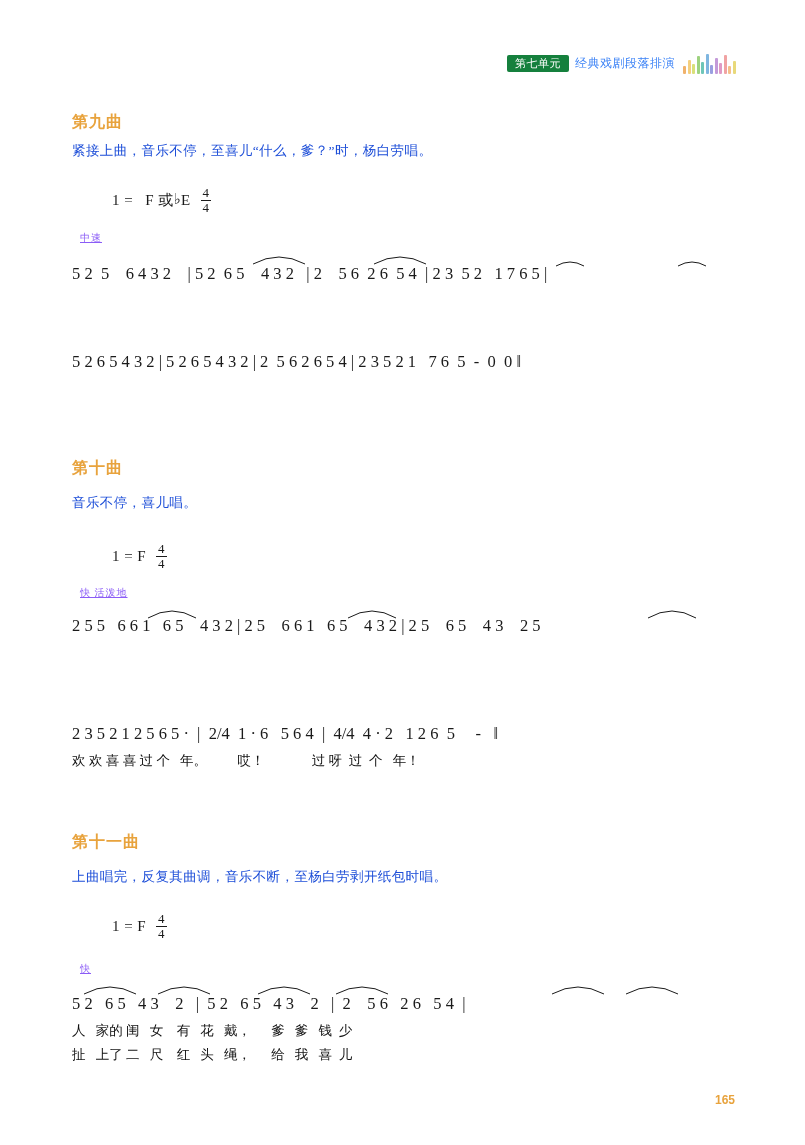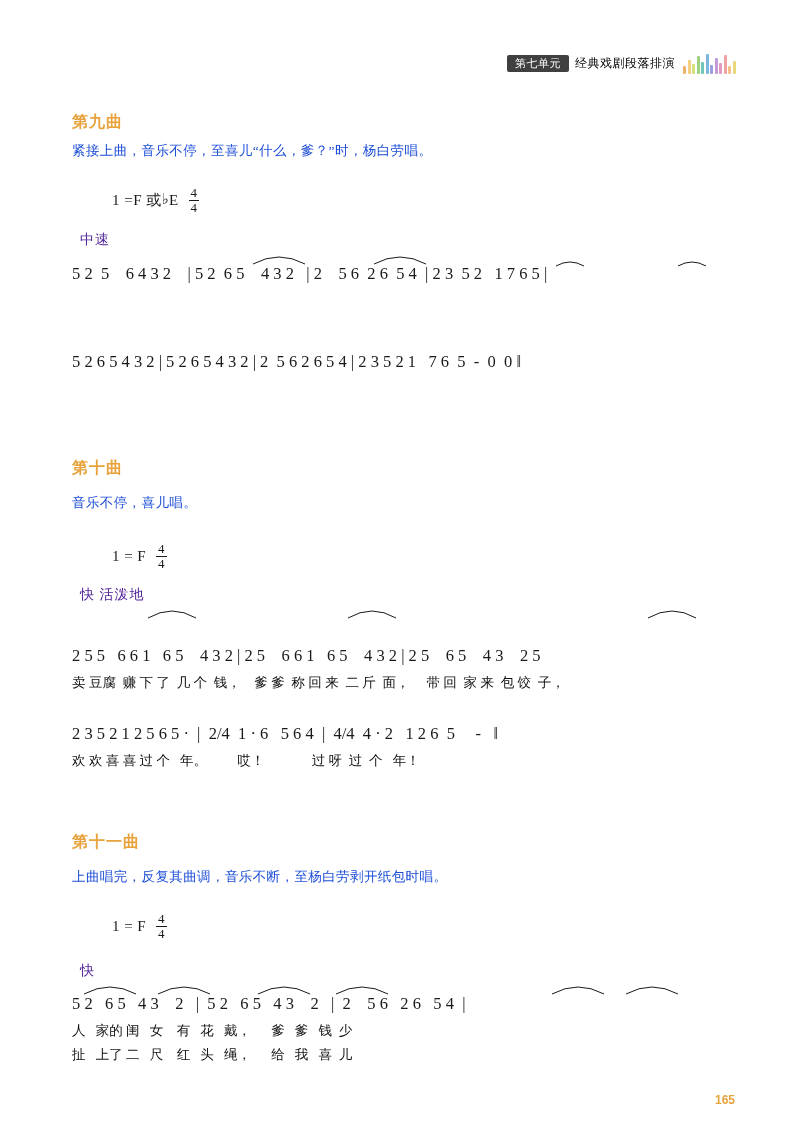--- a/index.html
+++ b/index.html
@@ -25,32 +25,32 @@
   
   .header {
     position: absolute;
     top: 52px;
     right: 68px;
     display: flex;
     align-items: center;
     height: 22px;
   }
   .header-unit {
-    background: #404040;
+    background: #15803d;
     color: #ffffff;
     font-size: 11px;
     padding: 3px 8px 3px 8px;
     border-radius: 2px;
     letter-spacing: 0.5px;
     line-height: 1;
     font-family: "Liberation Sans", sans-serif;
   }
   .header-title {
     font-size: 12px;
-    color: #000000;
+    color: #3b82f6;
     margin-left: 6px;
     letter-spacing: 0.5px;
     font-family: "Liberation Sans", sans-serif;
   }
   .header-bars {
     margin-left: 8px;
     display: flex;
     align-items: flex-end;
     height: 22px;
   }
@@ -95,23 +95,24 @@
     align-items: center;
     margin-left: 10px;
     font-size: 13px;
     line-height: 1.05;
   }
   .frac .num { border-bottom: 1px solid #1a1a1a; padding: 0 2px; }
   .frac .den { padding: 0 2px; }
 
   .tempo {
     position: absolute;
-    font-size: 14px;
-    color: #4c1d95;
+    font-size: 10px;
+    color: #8b5cf6;
     letter-spacing: 1px;
+    text-decoration: underline;
   }
 
   
   .staff {
     position: absolute;
     left: 72px;
     width: 662px;
     height: 62px;
   }
   .notes {
@@ -178,21 +179,21 @@
       <span style="height:8px;background:#f5c08a"></span>
       <span style="height:13px;background:#e8d97a"></span>
     </span>
   </div>
 
   <div class="section-title" style="top:112px;">第九曲</div>
   <div class="section-note" style="top:142px;">紧接上曲，音乐不停，至喜儿“什么，爹？”时，杨白劳唱。</div>
 
   <div class="keysig" style="top:186px; left:112px;">
     <span class="ks-text">1 =</span>
-    <span class="ks-text" style="margin-left:0;">F 或</span>
+    <span class="ks-text" style="margin-left:12px;">F 或</span>
     <span class="flat">♭</span>
     <span class="ks-text">E</span>
     <span class="frac">
       <span class="num">4</span>
       <span class="den">4</span>
     </span>
   </div>
 
   <div class="tempo" style="top:231px; left:80px;">中速</div>
 
@@ -211,23 +212,22 @@
     <span class="ks-text">1 =</span>
     <span class="ks-text" style="margin-left:4px;">F</span>
     <span class="frac">
       <span class="num">4</span>
       <span class="den">4</span>
     </span>
   </div>
 
   <div class="tempo" style="top:586px; left:80px;">快   活泼地</div>
 
-  <div class="staff" style="top:634px;">
+  <div class="staff" style="top:604px;">
     <div class="notes">2 5 5   6 6 1   6 5    4 3 2 | 2 5    6 6 1   6 5    4 3 2 | 2 5    6 5    4 3    2 5</div>
-    <div class="lyrics">卖 豆腐  赚 下 了  几 个  钱，    爹 爹  称 回 来  二 斤  面，     带 回  家 来  包 饺  子，</div>
   </div>
 
   <div class="staff" style="top:712px;">
     <div class="notes">2 3 5 2 1 2 5 6 5 ·  |  2/4  1 · 6   5 6 4  |  4/4  4 · 2   1 2 6  5     -   ‖</div>
     <div class="lyrics">欢 欢 喜 喜 过 个   年。         哎！              过 呀  过  个   年！</div>
   </div>
 
   <div class="section-title" style="top:832px;">第十一曲</div>
   <div class="section-note" style="top:868px;">上曲唱完，反复其曲调，音乐不断，至杨白劳剥开纸包时唱。</div>
 

